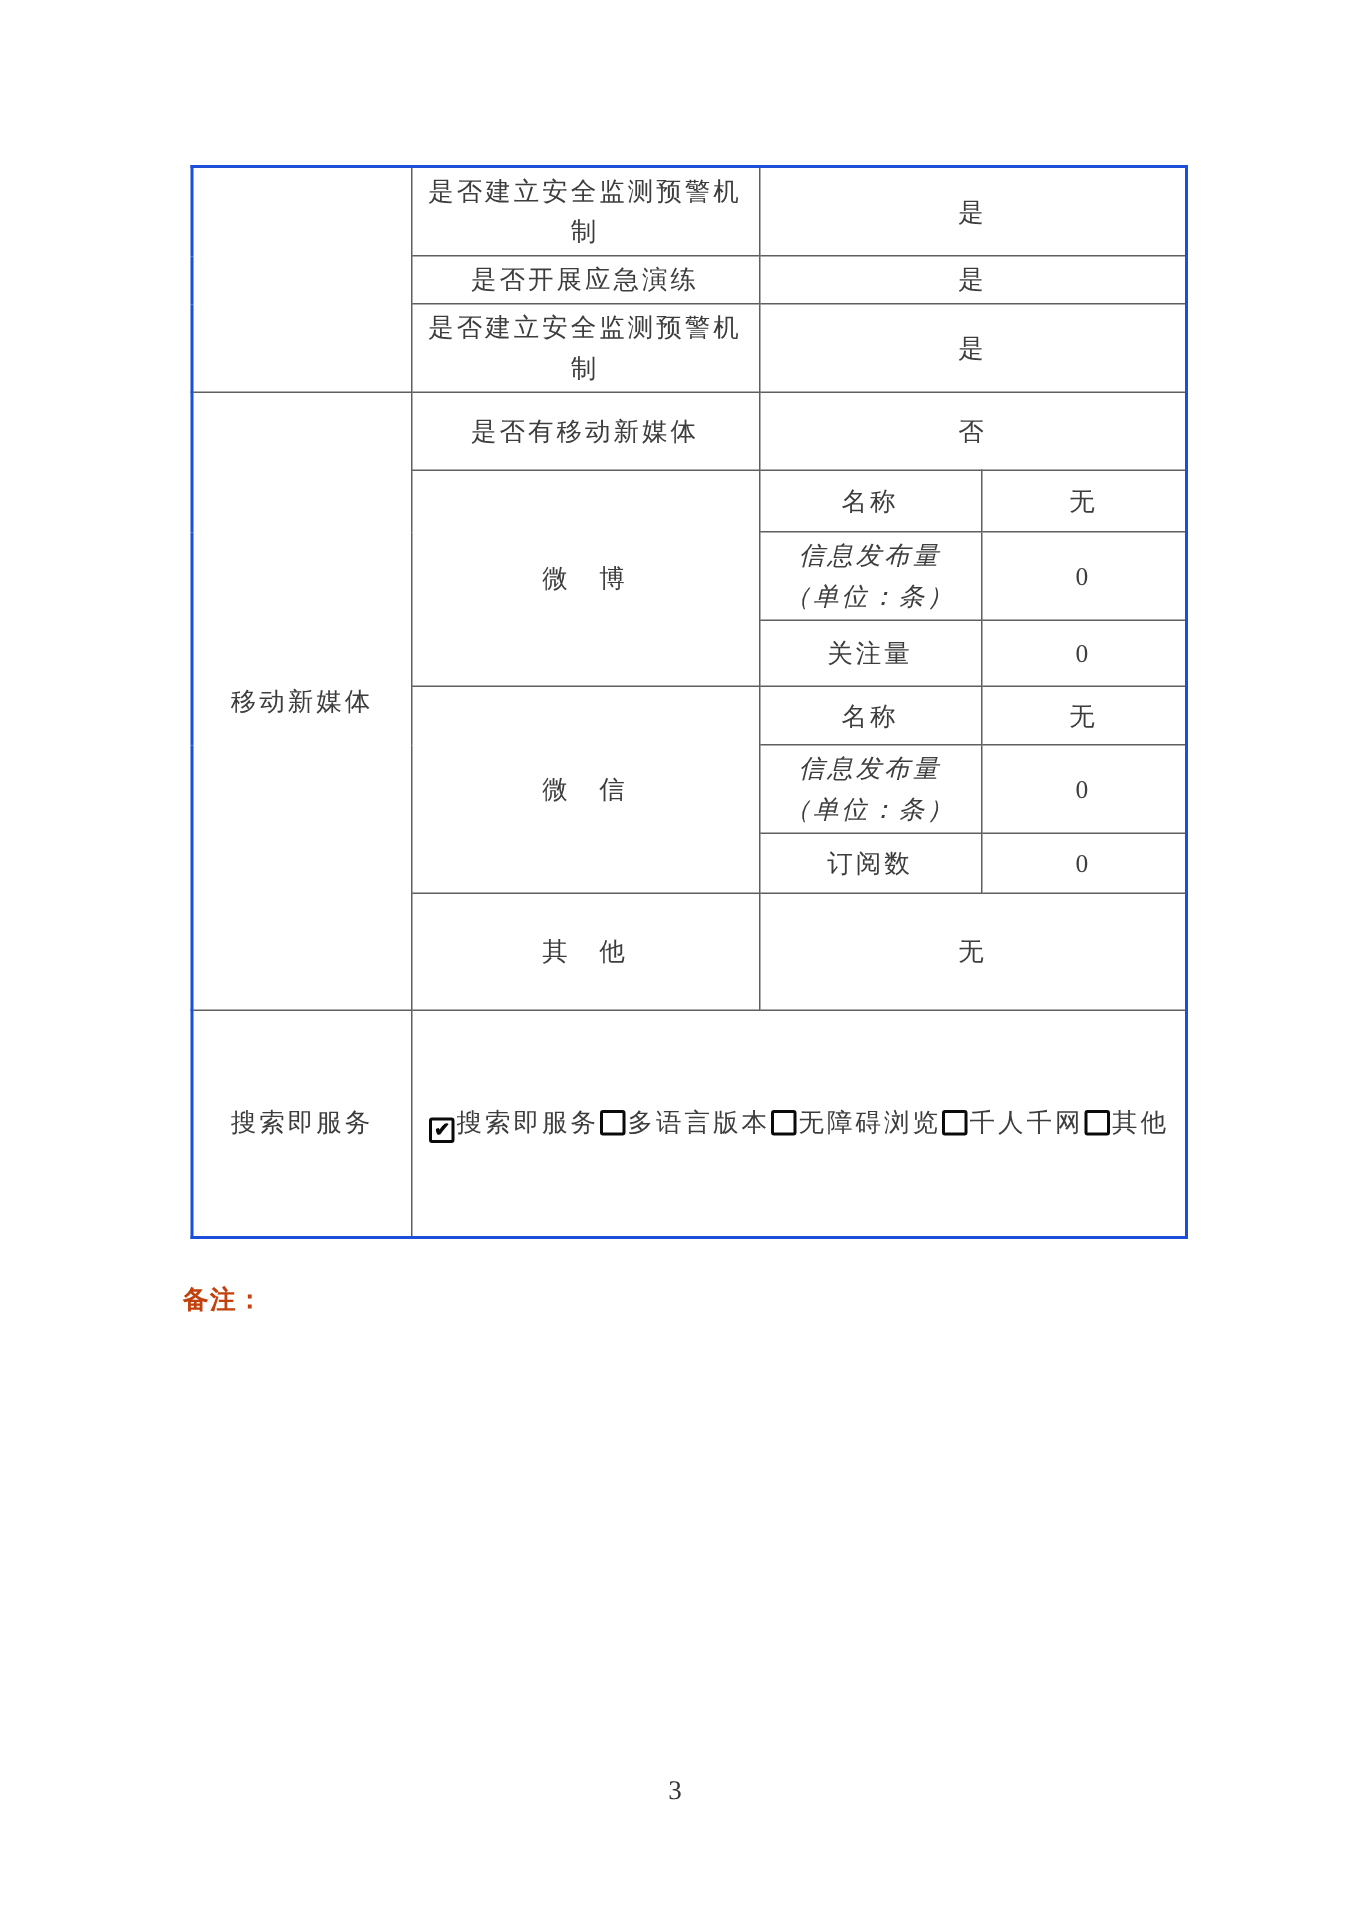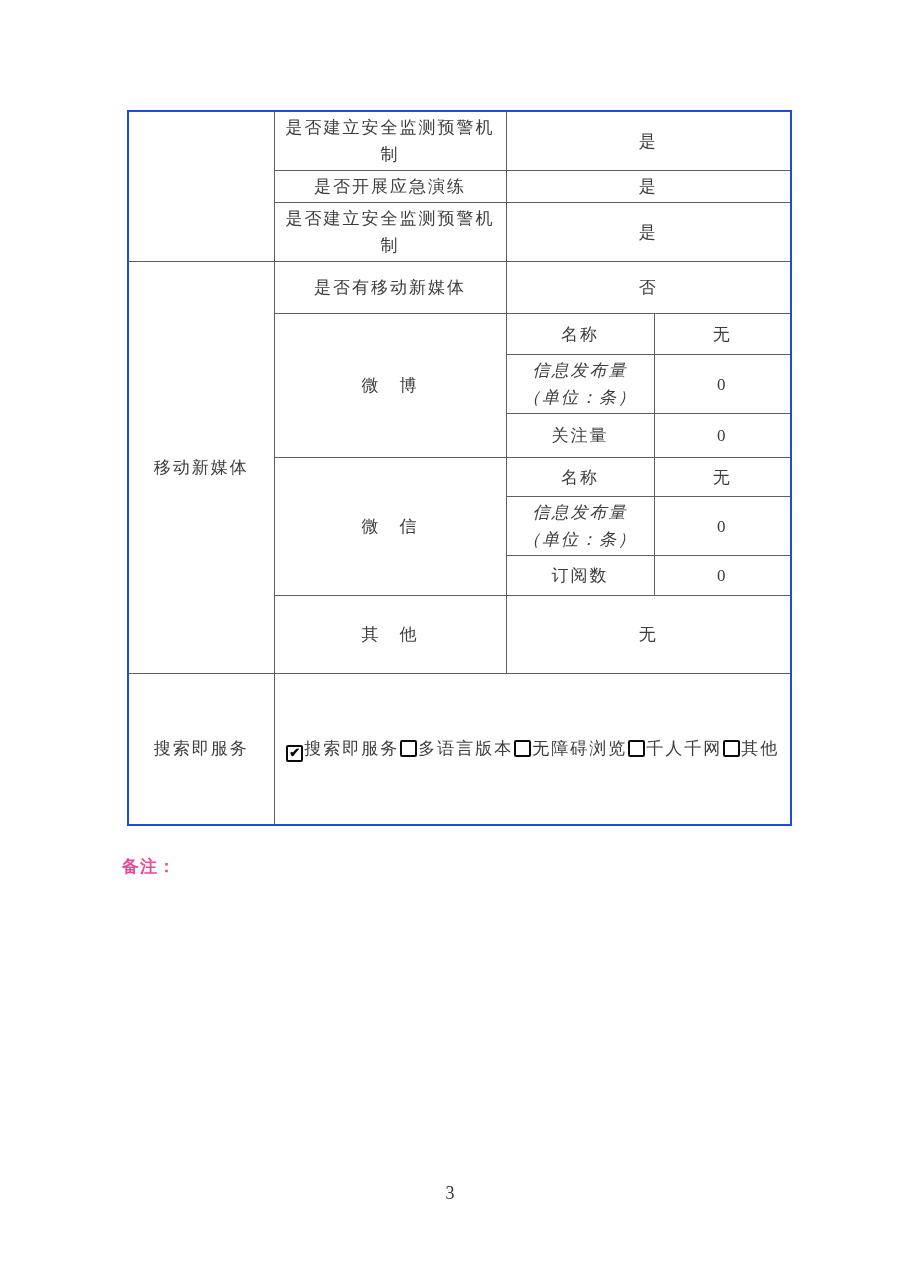--- a/index.html
+++ b/index.html
@@ -45,21 +45,21 @@
     font-weight: bold;
     letter-spacing: 0;
     color: #0a0a0a;
   }
   .notes {
     position: absolute;
     left: 122px; top: 855px;
     font-size: 17px;
     font-weight: bold;
     letter-spacing: 1px;
-    color: #ec4899;
+    color: #c2410c;
   }
   .page-number {
     position: absolute;
     left: 0; right: 0;
     top: 1183px;
     text-align: center;
     font-size: 18px;
     color: #333333;
   }
 </style>

